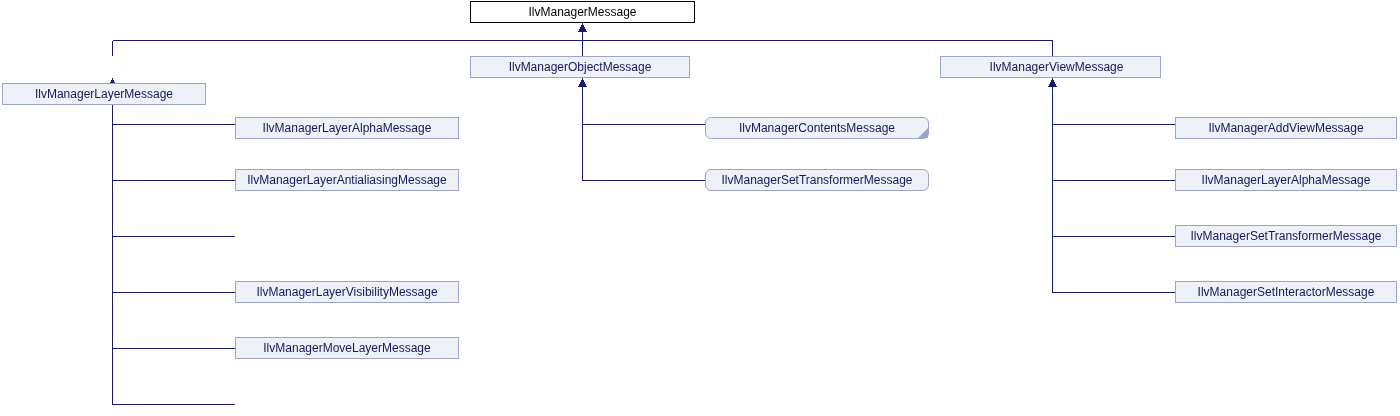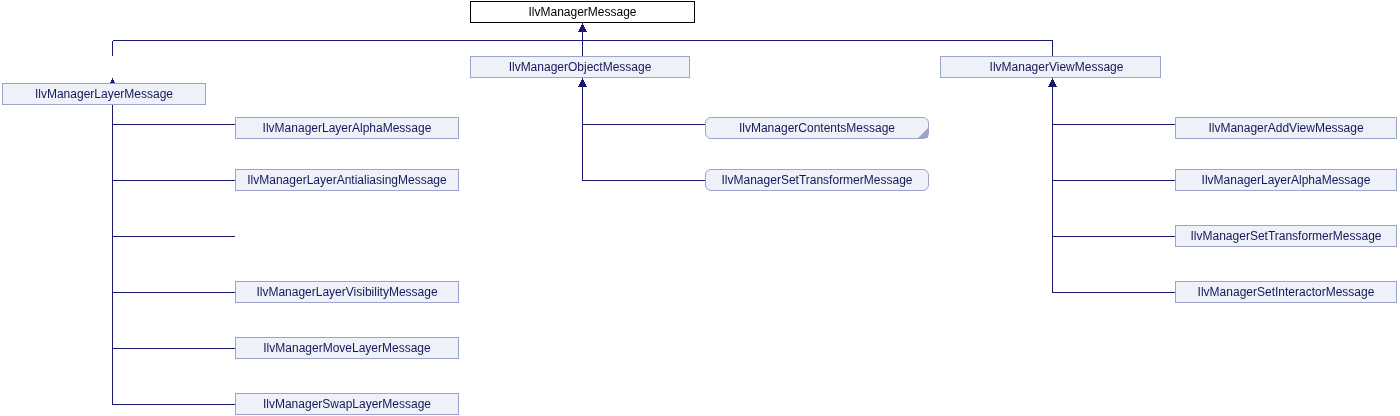--- a/index.html
+++ b/index.html
@@ -124,21 +124,20 @@
   <div id="n-root" class="node root">IlvManagerMessage</div>
 
   <div id="n-layer" class="node">IlvManagerLayerMessage</div>
   <div id="n-object" class="node">IlvManagerObjectMessage</div>
   <div id="n-view" class="node">IlvManagerViewMessage</div>
 
   <div class="node col-layer row-0">IlvManagerLayerAlphaMessage</div>
   <div class="node col-layer row-1">IlvManagerLayerAntialiasingMessage</div>
   <div class="node col-layer row-3">IlvManagerLayerVisibilityMessage</div>
   <div class="node col-layer row-4">IlvManagerMoveLayerMessage</div>
-  <div class="node col-layer row-5">IlvManagerSwapLayerMessage</div>
 
   <div class="node col-object row-0">
     <span>IlvManagerContentsMessage</span>
     <span class="fold-corner"></span>
   </div>
   <div class="node col-object row-1">IlvManagerSetTransformerMessage</div>
 
   <div class="node col-view row-0">IlvManagerAddViewMessage</div>
   <div class="node col-view row-1">IlvManagerLayerAlphaMessage</div>
   <div class="node col-view row-2">IlvManagerSetTransformerMessage</div>

